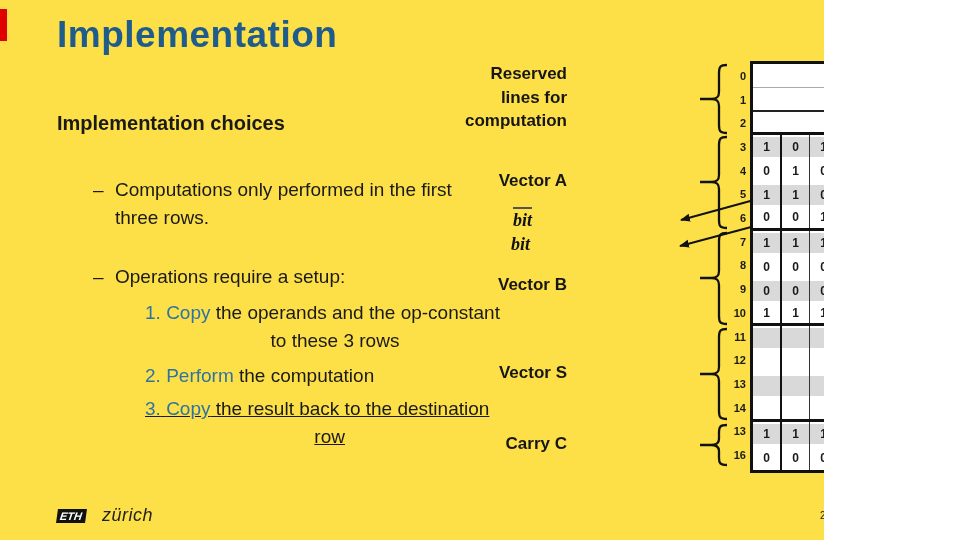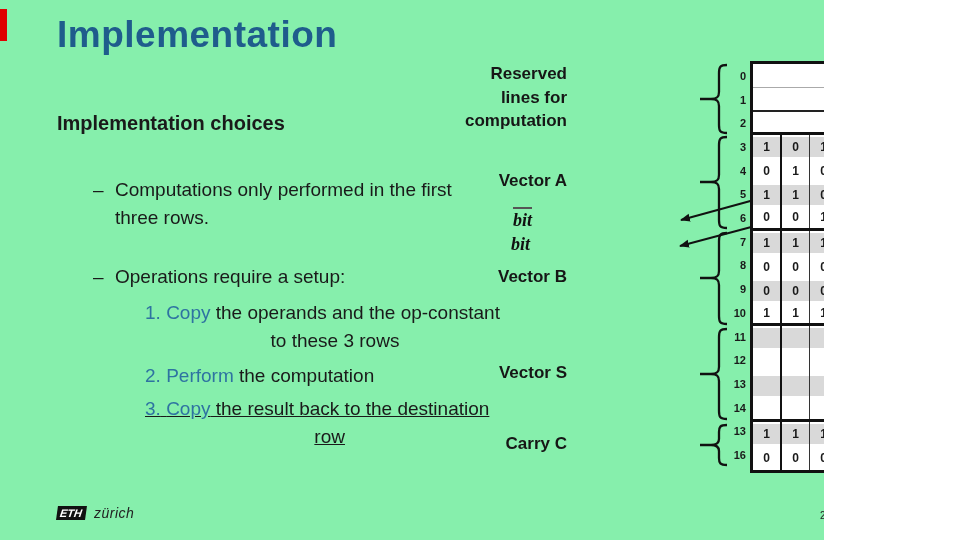--- a/index.html
+++ b/index.html
@@ -1,17 +1,17 @@
 <!DOCTYPE html>
 <html><head>
 <meta charset="utf-8">
 <style>
   html,body { margin:0; padding:0; background:#fff; }
   .slide {
-    position:relative; width:824px; height:540px; background:#86efac; overflow:hidden;
+    position:relative; width:824px; height:540px; background:#fde047; overflow:hidden;
     font-family:"Liberation Sans", sans-serif; color:#1a1a1a;
   }
   .red-bar { position:absolute; left:0; top:9px; width:7px; height:32px; background:#e00000; }
 
   .title {
     position:absolute; left:57px; top:14px; margin:0;
     font-size:37px; font-weight:bold; letter-spacing:0.5px; color:#1f5c8c;
   }
   .subtitle {
     position:absolute; left:57px; top:112px; margin:0;
@@ -31,21 +31,21 @@
   .blue { color:#2e73a1; }
   .scont { margin-left:25px; }
 
   
   .dlabel {
     position:absolute; right:257px; text-align:right; white-space:nowrap;
     font-size:17px; font-weight:bold; color:#161616;
   }
   .lbl-reserved { top:62px; line-height:23.5px; }
   .lbl-va { top:171px;margin-left:12px; }
-  .lbl-vb { top:267px; }
+  .lbl-vb { top:275px; }
   .lbl-vs { top:363px; }
   .lbl-cc { top:434px; }
   .bitlbl {
     position:absolute; white-space:nowrap;
     font-family:"Liberation Serif", serif; font-style:italic; font-weight:bold;
     font-size:18px; color:#111;
   }
   .lbl-bitbar { right:292px; top:207px; }
   .lbl-bit { right:294px; top:234px; }
   .ol { display:inline-block; border-top:2px solid #555; padding-top:1px; }
@@ -75,21 +75,21 @@
   }
 
   .overlay { position:absolute; left:0; top:0; width:960px; height:540px; pointer-events:none; }
 
   
   .logo { position:absolute; left:57px; top:505px; display:flex; align-items:center; }
   .logo-eth {
     display:inline-block; background:#111; color:#fff; font-weight:bold; font-style:italic;
     font-size:11px; line-height:12px; padding:1px 4px 1px 3px; transform:skewX(-8deg);
   }
-  .logo-city { font-style:italic; font-size:14px; color:#222; margin-left:8px; letter-spacing:0.5px; }
+  .logo-city { font-style:italic; font-size:18px; color:#222; margin-left:16px; letter-spacing:0.5px; }
   .date { position:absolute; left:820px; top:510px; font-size:10px; color:#222; }
   .page { position:absolute; left:888px; top:510px; font-size:12px; color:#444; }
 </style>
 </head>
 <body>
 
 <div class="slide">
 
   <div class="red-bar"></div>
 

